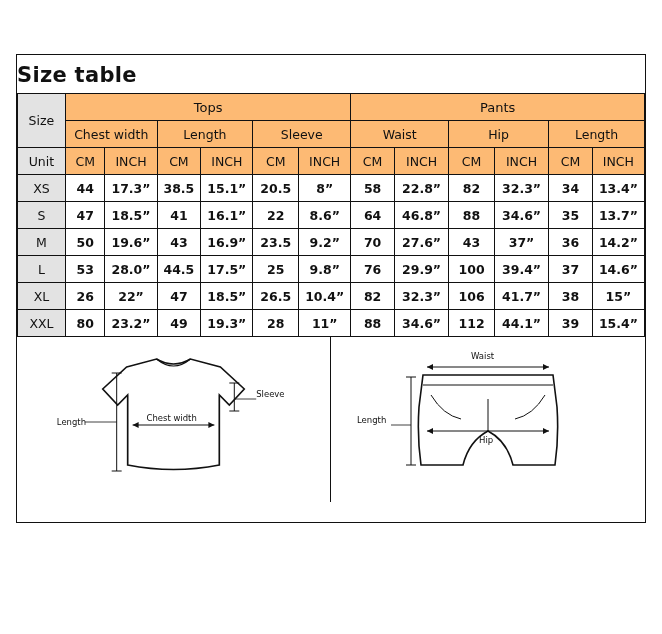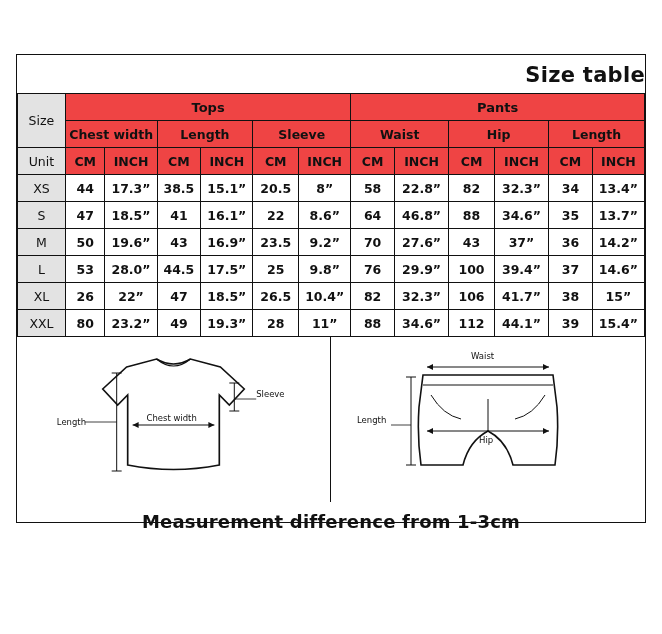--- a/index.html
+++ b/index.html
@@ -24,21 +24,21 @@
     position: absolute;
     left: 16px;
     top: 54px;
     width: 630px;
     height: 469px;
     background: #ffffff;
     border: 1px solid #111111;
     box-sizing: border-box;
   }
   .title {
-    text-align: right;
+    text-align: left;
     font-size: 21px;
     font-weight: bold;
     letter-spacing: 0.3px;
     padding-top: 8px;
     padding-bottom: 6px;
     color: #111111;
   }
   table.size-table {
     border-collapse: collapse;
     width: 628px;
@@ -49,22 +49,22 @@
   table.size-table td {
     border: 1px solid #111111;
     text-align: center;
     vertical-align: middle;
     font-size: 12.5px;
     height: 26px;
     padding: 0 1px;
     color: #111111;
   }
   table.size-table th {
-    background: #ef4444;
-    font-weight: bold;
+    background: #fdba74;
+    font-weight: normal;
   }
   table.size-table td.rowhead {
     background: #e3e3e3;
     font-weight: normal;
   }
   table.size-table th.grp {
     font-size: 13px;
   }
   table.size-table th.sub {
     font-size: 12.5px;
@@ -306,15 +306,14 @@
 
           <line x1="96" y1="94" x2="218" y2="94" stroke="#111111" stroke-width="1"></line>
           <polygon points="96,94 102,91 102,97" fill="#111111"></polygon>
           <polygon points="218,94 212,91 212,97" fill="#111111"></polygon>
           <text class="diaglabel" x="148" y="106">Hip</text>
         </svg>
       </div>
 
     </div>
 
-    <div class="footer">Measurement difference from 1-3cm</div>
   </div>
 </div>
 
 </body></html>

